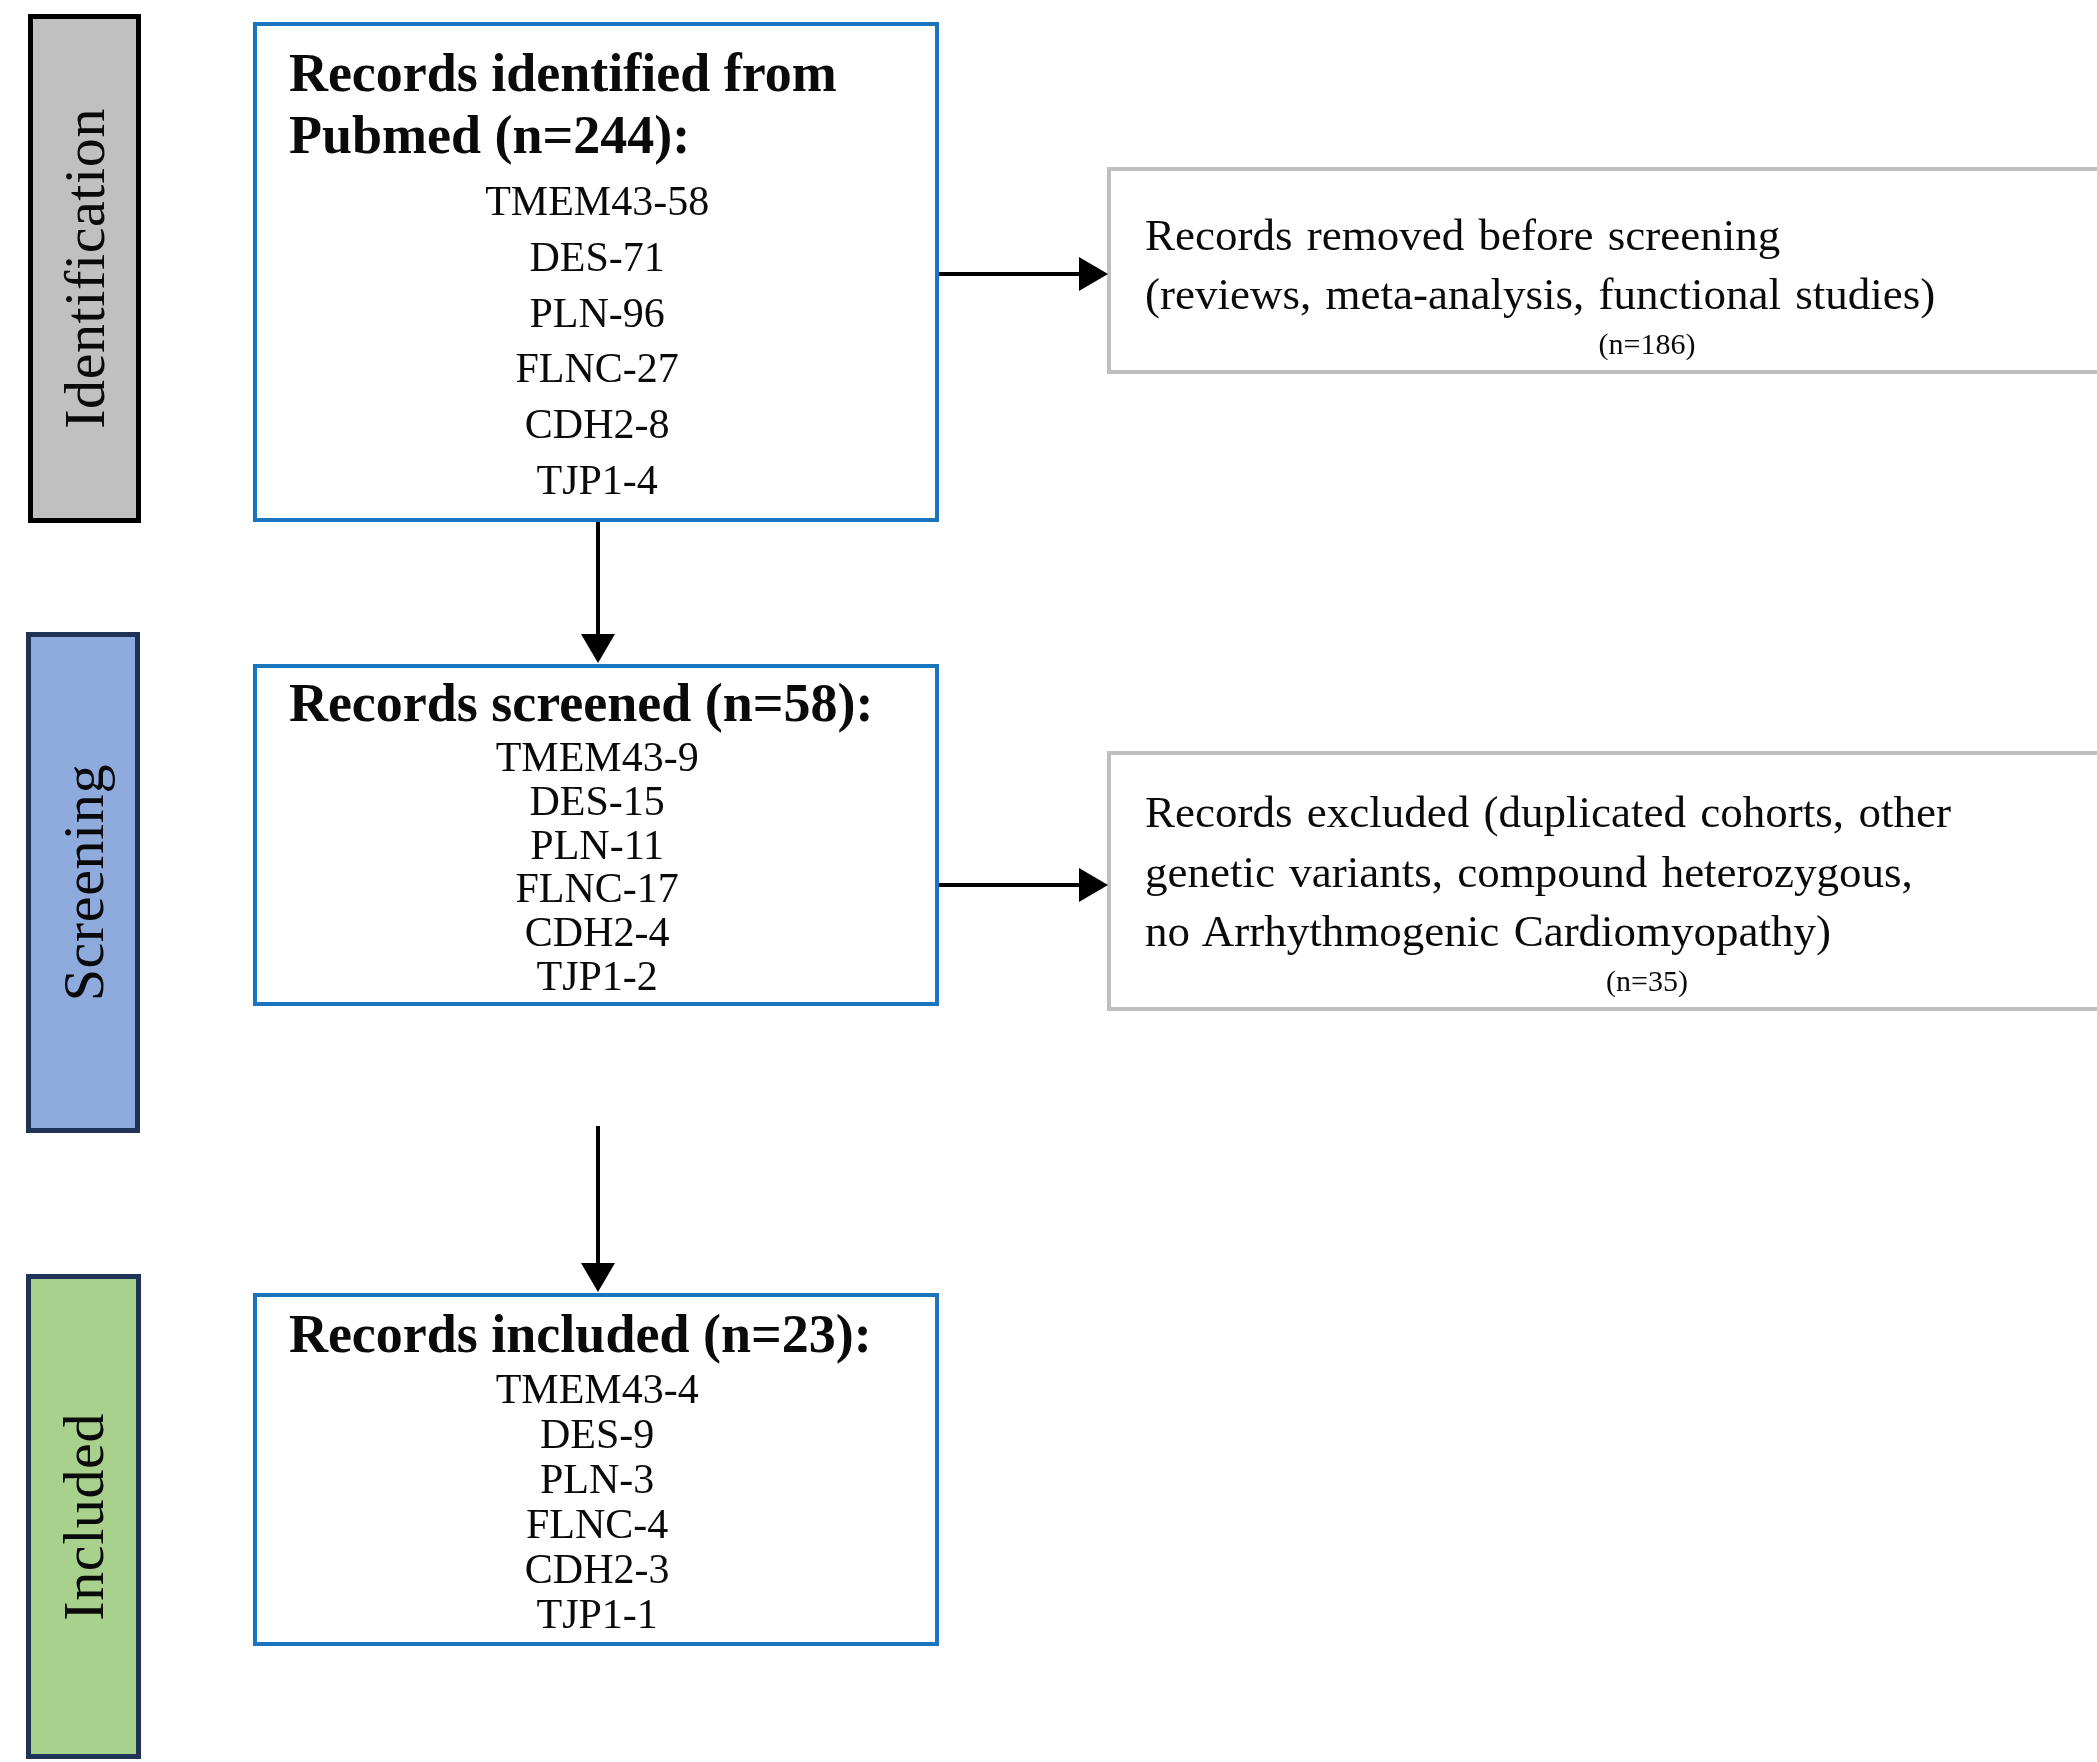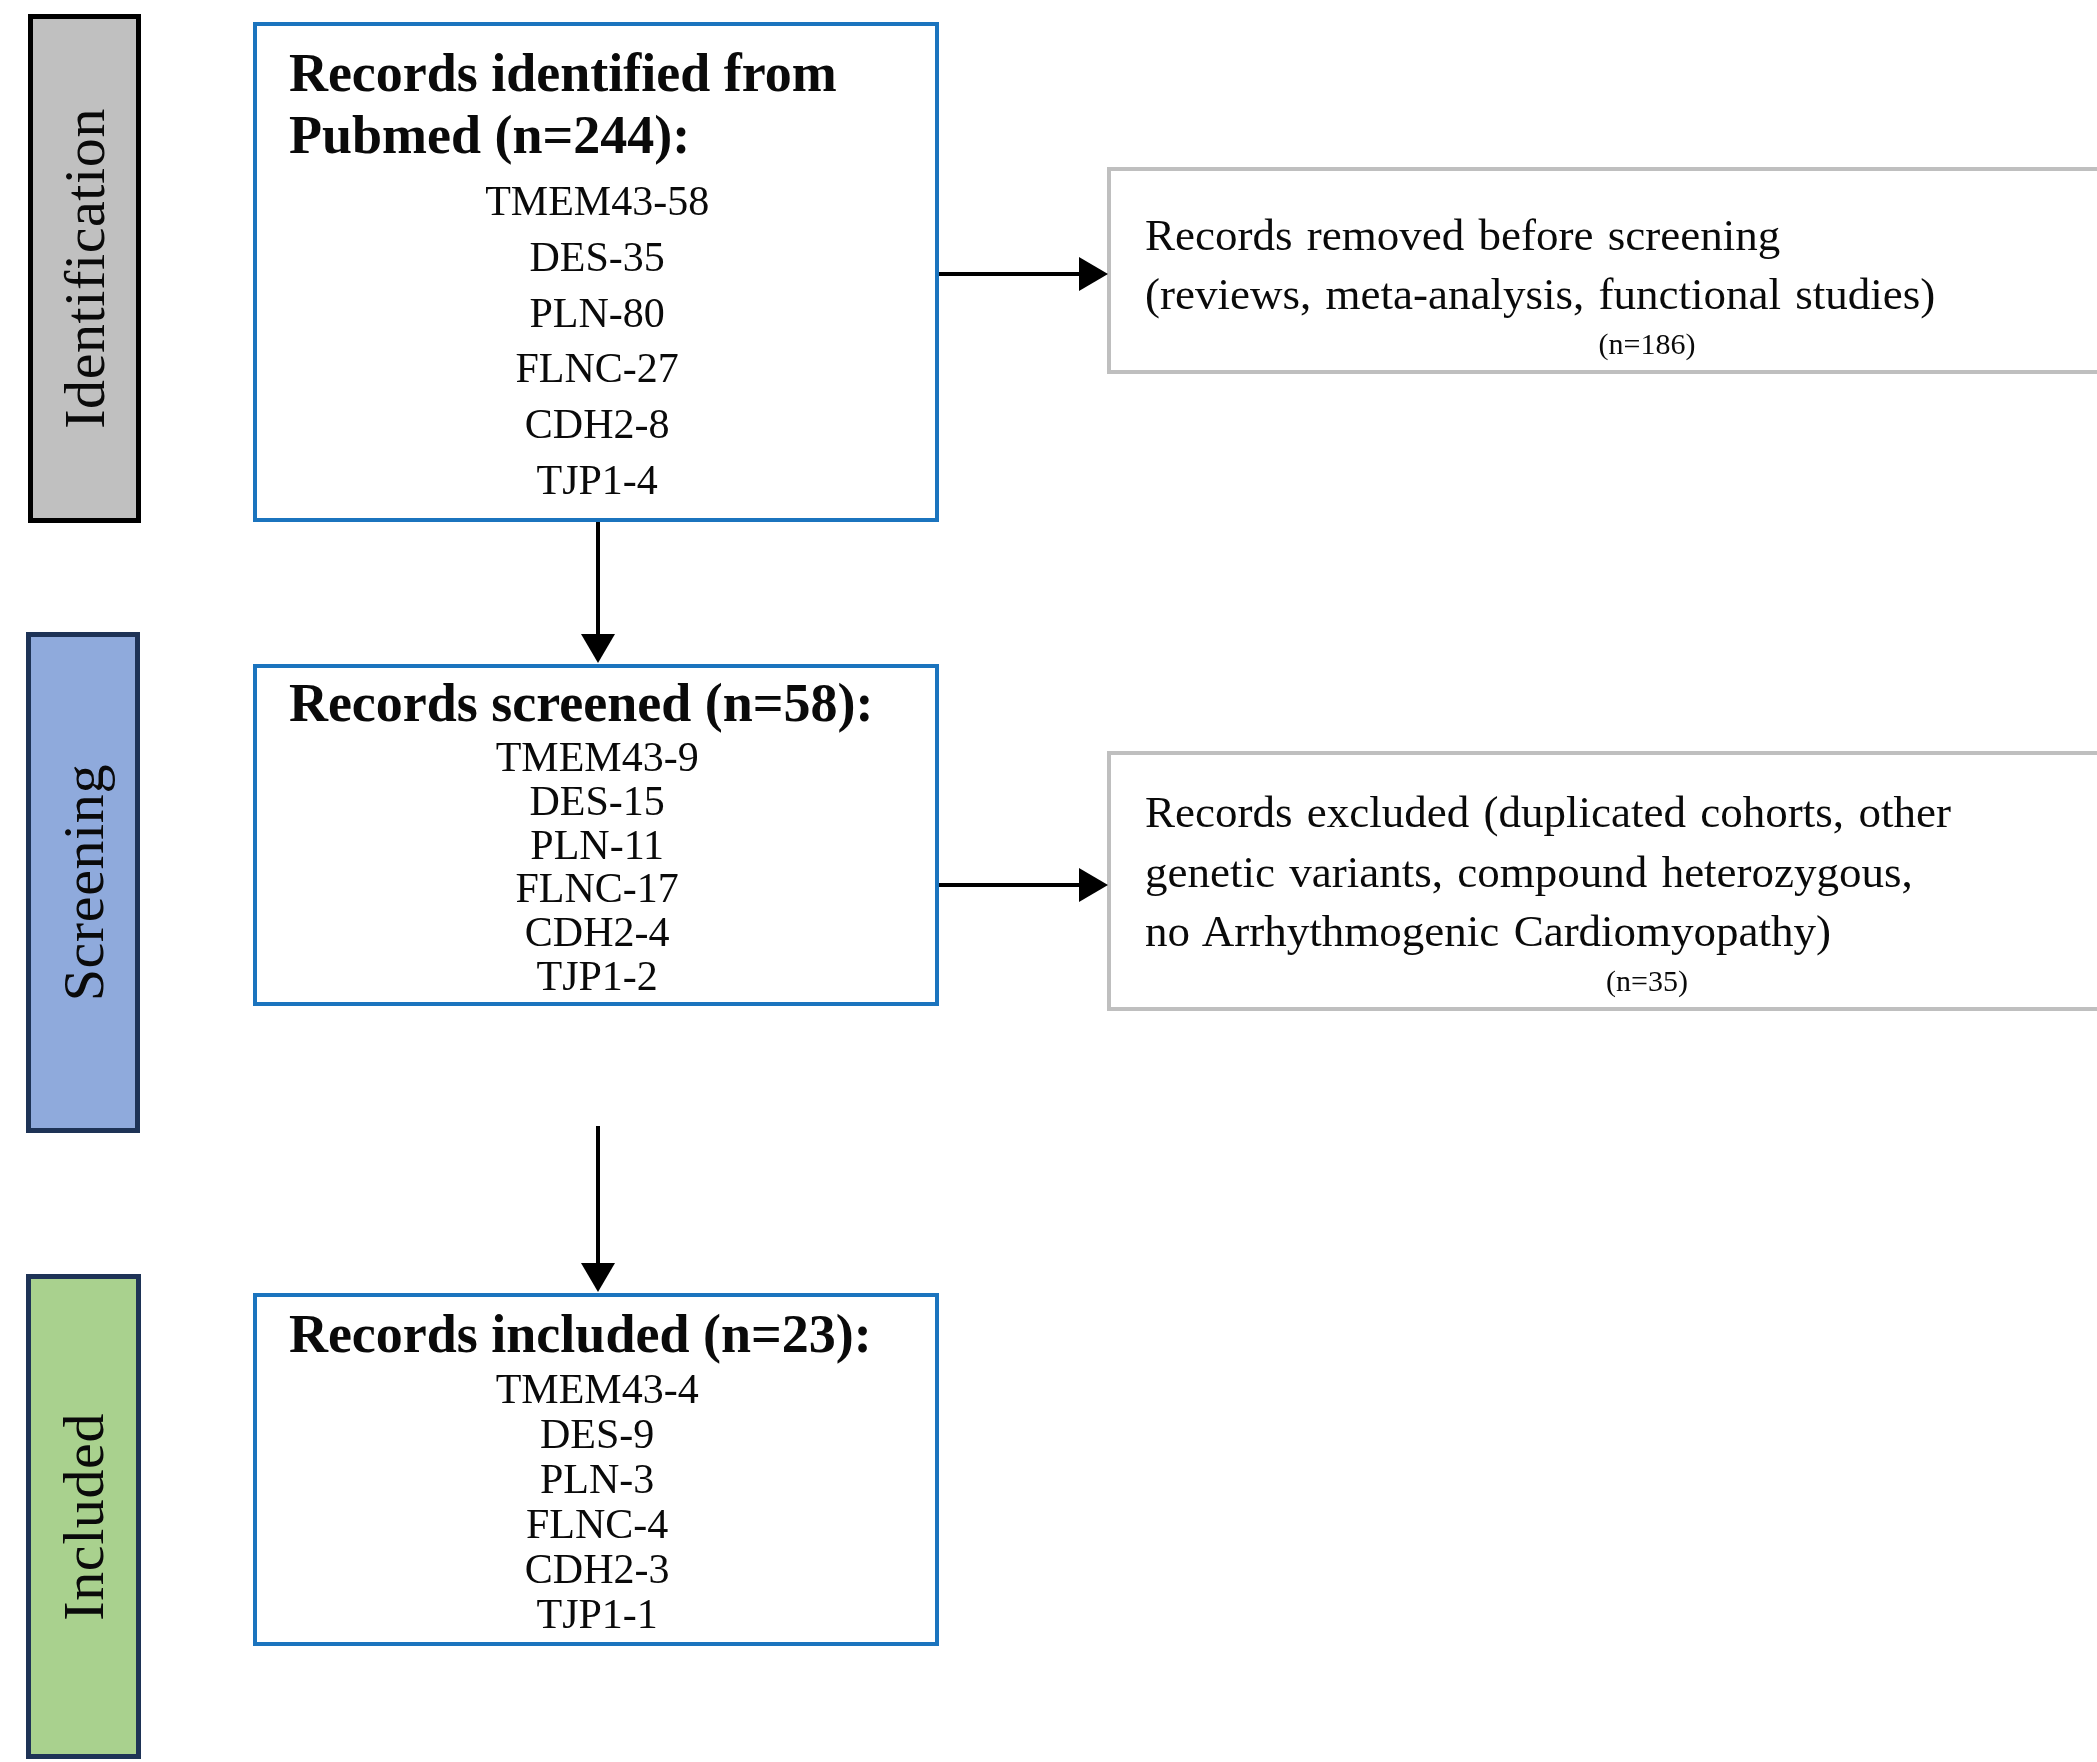--- a/index.html
+++ b/index.html
@@ -129,22 +129,22 @@
   <div class="stage-label" id="stage-screening">
     <span class="vtext">Screening</span>
   </div>
   <div class="stage-label" id="stage-included">
     <span class="vtext">Included</span>
   </div>
 
   <div class="main-box" id="main-box-1">
     <div class="box-title">Records identified from Pubmed (n=244):</div>
     <div class="box-item">TMEM43-58</div>
-    <div class="box-item">DES-35</div>
-    <div class="box-item">PLN-80</div>
+    <div class="box-item">DES-71</div>
+    <div class="box-item">PLN-96</div>
     <div class="box-item">FLNC-27</div>
     <div class="box-item">CDH2-8</div>
     <div class="box-item">TJP1-4</div>
   </div>
 
   <div class="main-box" id="main-box-2">
     <div class="box-title">Records screened (n=58):</div>
     <div class="box-item">TMEM43-9</div>
     <div class="box-item">DES-15</div>
     <div class="box-item">PLN-11</div>

